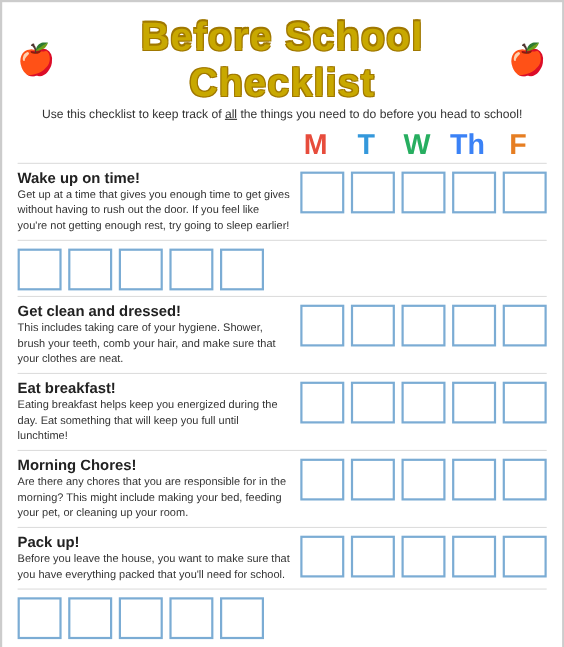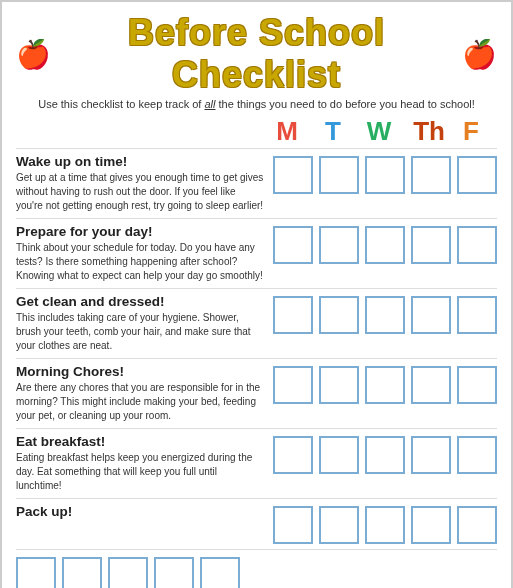--- a/index.html
+++ b/index.html
@@ -40,21 +40,20 @@
       text-shadow: 1px 1px 0 #a07800, -1px -1px 0 #a07800, 1px -1px 0 #a07800, -1px 1px 0 #a07800;
       letter-spacing: 1px;
     }
     .subtitle {
       font-size: 11px;
       color: #333;
       margin-top: 2px;
     }
     .subtitle span.underline {
       text-decoration: underline;
-      font-style: italic;
     }
 
     
     .days-header {
       display: flex;
       justify-content: flex-end;
       padding-right: 6px;
       margin-bottom: 4px;
       margin-top: 8px;
     }
@@ -66,21 +65,21 @@
       width: 40px;
       text-align: center;
       font-family: 'Comic Sans MS', cursive, sans-serif;
       font-size: 26px;
       font-weight: bold;
       line-height: 1;
     }
     .day-m { color: #e74c3c; }
     .day-t { color: #3498db; }
     .day-w { color: #27ae60; }
-    .day-th { color: #c2410c; text-align: right; }
+    .day-th { color: #3b82f6; }
     .day-f { color: #e67e22; }
 
     
     .checklist {
       width: 100%;
     }
     .item-row {
       display: flex;
       align-items: flex-start;
       border-top: 1px solid #ddd;
@@ -154,24 +153,20 @@
       <div class="checkboxes">
         <div class="check-box"></div>
         <div class="check-box"></div>
         <div class="check-box"></div>
         <div class="check-box"></div>
         <div class="check-box"></div>
       </div>
     </div>
 
     <div class="item-row">
-      <div class="item-content">
-        <div class="item-title">Prepare for your day!</div>
-        <div class="item-desc">Think about your schedule for today.  Do you have any tests?  Is there something happening after school?  Knowing what to expect can help your day go smoothly!</div>
-      </div>
       <div class="checkboxes">
         <div class="check-box"></div>
         <div class="check-box"></div>
         <div class="check-box"></div>
         <div class="check-box"></div>
         <div class="check-box"></div>
       </div>
     </div>
 
     <div class="item-row">
@@ -183,49 +178,50 @@
         <div class="check-box"></div>
         <div class="check-box"></div>
         <div class="check-box"></div>
         <div class="check-box"></div>
         <div class="check-box"></div>
       </div>
     </div>
 
     <div class="item-row">
       <div class="item-content">
+        <div class="item-title">Eat breakfast!</div>
+        <div class="item-desc">Eating breakfast helps keep you energized during the day.  Eat something that will keep you full until lunchtime!</div>
+      </div>
+      <div class="checkboxes">
+        <div class="check-box"></div>
+        <div class="check-box"></div>
+        <div class="check-box"></div>
+        <div class="check-box"></div>
+        <div class="check-box"></div>
+      </div>
+    </div>
+
+    <div class="item-row">
+      <div class="item-content">
         <div class="item-title">Morning Chores!</div>
         <div class="item-desc">Are there any chores that you are responsible for in the morning?  This might include making your bed, feeding your pet, or cleaning up your room.</div>
       </div>
       <div class="checkboxes">
         <div class="check-box"></div>
         <div class="check-box"></div>
         <div class="check-box"></div>
         <div class="check-box"></div>
         <div class="check-box"></div>
       </div>
     </div>
 
     <div class="item-row">
       <div class="item-content">
-        <div class="item-title">Eat breakfast!</div>
-        <div class="item-desc">Eating breakfast helps keep you energized during the day.  Eat something that will keep you full until lunchtime!</div>
-      </div>
-      <div class="checkboxes">
-        <div class="check-box"></div>
-        <div class="check-box"></div>
-        <div class="check-box"></div>
-        <div class="check-box"></div>
-        <div class="check-box"></div>
-      </div>
-    </div>
-
-    <div class="item-row">
-      <div class="item-content">
         <div class="item-title">Pack up!</div>
+        <div class="item-desc">Before you leave the house, you want to make sure that you have everything packed that you'll need for school.</div>
       </div>
       <div class="checkboxes">
         <div class="check-box"></div>
         <div class="check-box"></div>
         <div class="check-box"></div>
         <div class="check-box"></div>
         <div class="check-box"></div>
       </div>
     </div>
 

